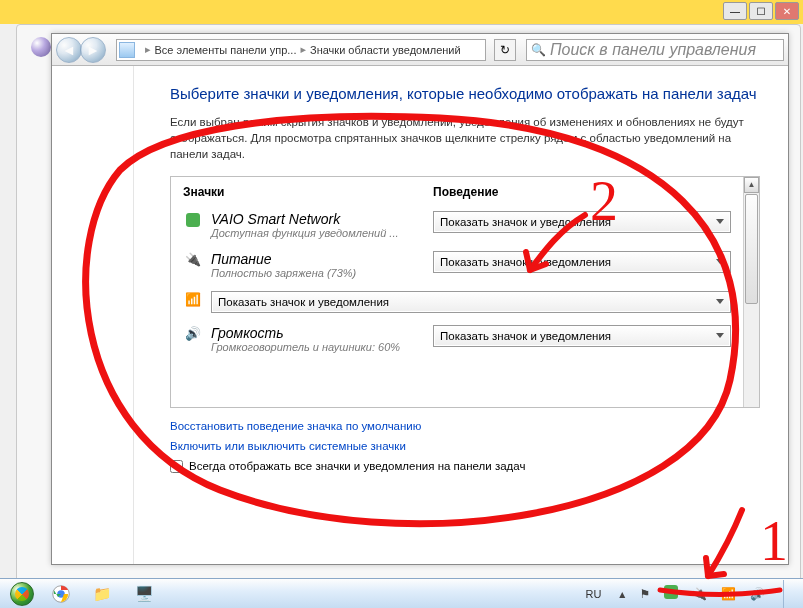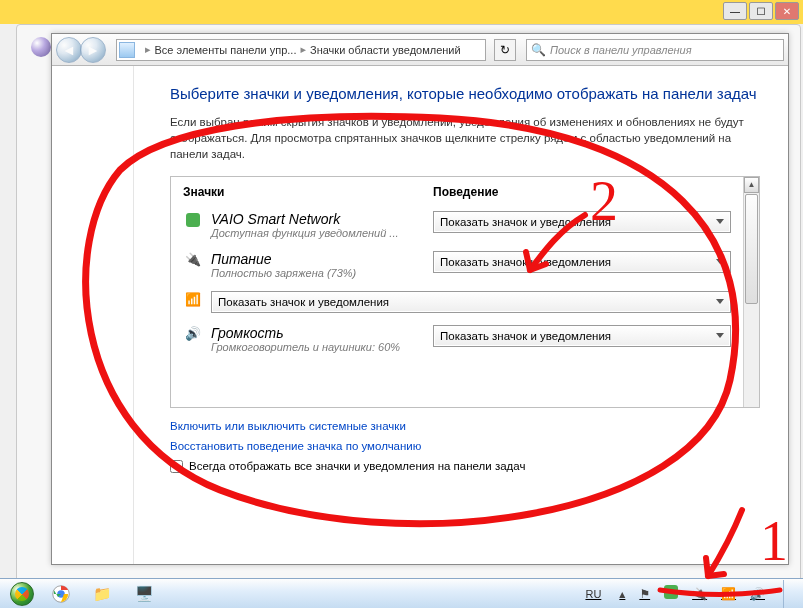--- a/index.html
+++ b/index.html
@@ -23,21 +23,21 @@
   .cp-toolbar { height: 32px; background: linear-gradient(#fdfdfd,#e9e9e9); border-bottom: 1px solid #b6b6b6; display: flex; align-items: center; padding: 0 4px; gap: 4px; }
   .navgrp { display: flex; align-items: center; }
   .navbtn { width: 26px; height: 26px; border-radius: 50%; background: radial-gradient(circle at 30% 30%, #fff,#cfe6fb 35%,#7ab5e5 70%,#3d82c4); border: 1px solid #6a9fd4; display: flex; align-items: center; justify-content: center; color: #fff; font-size: 14px; }
   .navbtn.disabled { filter: grayscale(.4); opacity: .7; }
   .breadcrumb { flex: 0 0 370px; height: 22px; background: #fff; border: 1px solid #a8a8a8; display: flex; align-items: center; padding: 0 2px; font-size: 11px; color: #333; margin-left: 6px; }
   .breadcrumb .bcicon { width: 16px; height: 16px; background: linear-gradient(#e0f0ff,#9cc9f0); border: 1px solid #8ab6e0; margin-right: 6px; }
   .breadcrumb .sep { color: #888; margin: 0 4px; }
   .refresh { width: 22px; height: 22px; border: 1px solid #a8a8a8; background: #f4f4f4; margin-left: 4px; display: flex; align-items: center; justify-content: center; }
   .searchbox { flex: 1; height: 22px; border: 1px solid #a8a8a8; background: #fff; margin-left: 6px; display: flex; align-items: center; padding: 0 4px; }
   .searchbox .sicon { color: #888; margin-right: 4px; }
-  .searchbox .stext { color: #888; font-style: italic; font-size: 11px; }
+  .searchbox .stext { color: #888; font-style: italic; font-size: 16px; }
 
   
   .cp-body { display: flex; height: calc(100% - 32px); }
   .cp-side { width: 82px; border-right: 1px solid #e5e5e5; }
   .cp-main { flex: 1; padding: 18px 28px 10px 36px; position: relative; overflow: hidden; }
 
   .h1 { color: #003399; font-size: 15px; font-weight: normal; line-height: 1.3; margin-bottom: 10px; }
   .desc { color: #333; font-size: 11.5px; line-height: 1.4; margin-bottom: 14px; }
 
   .iconbox { border: 1px solid #bfbfbf; height: 232px; position: relative; background: #fff; }
@@ -61,21 +61,21 @@
   .linklist a { color: #0046c8; text-decoration: none; display: block; margin-bottom: 8px; }
   .cbrow { margin-top: 8px; font-size: 11.5px; display: flex; align-items: center; gap: 6px; }
   .cbrow input { width: 13px; height: 13px; }
 
   
   .taskbar { position: absolute; left: 0; right: 0; bottom: 0; height: 30px; background: linear-gradient(#fdfdfd 0%, #e1eefb 40%, #c5dcf2 100%); border-top: 1px solid #8aa8c8; display: flex; align-items: center; padding: 0 4px; }
   .start { width: 36px; height: 26px; display: flex; align-items: center; justify-content: center; }
   .orb { width: 24px; height: 24px; border-radius: 50%; background: radial-gradient(circle at 30% 30%,#fff,#a4d97f 25%,#3f9b2f 55%,#0d6b34); border: 1px solid #2d6b2d; position: relative; }
   .orb:before { content: ""; position: absolute; inset: 4px; border-radius: 50%; background: conic-gradient(#f25022 0 90deg,#7fba00 90deg 180deg,#ffb900 180deg 270deg,#00a4ef 270deg); transform: rotate(45deg); opacity: .9; }
   .tb-icon { width: 40px; height: 24px; margin: 0 1px; border: 1px solid transparent; border-radius: 3px; display: flex; align-items: center; justify-content: center; font-size: 15px; }
-  .tb-right { margin-left: auto; display: flex; align-items: center; gap: 14px; padding-right: 6px; text-decoration: underline; }
+  .tb-right { margin-left: auto; display: flex; align-items: center; gap: 14px; padding-right: 6px; }
   .tb-right .tray { color: #444; font-size: 12px; }
   .lang { font-size: 11px; color: #333; padding: 2px 4px; }
   .show-desktop { width: 10px; height: 28px; border-left: 1px solid #9db9d6; margin-left: 4px; }
 
   
   .anno { position: absolute; inset: 0; pointer-events: none; }
 
   
   .ic-green { width: 14px; height: 14px; background: #4caf50; border-radius: 3px; display: inline-block; }
   .ic-shield { color: #2e7d32; }
@@ -185,22 +185,22 @@
             </div>
           </div>
           <div class="scrollbar">
             <div class="sbtn">▲</div>
             <div class="thumb"></div>
             <div style="flex:1"></div>
           </div>
         </div>
 
         <div class="linklist">
+          <a href="#">Восстановить поведение значка по умолчанию</a>
           <a href="#">Включить или выключить системные значки</a>
-          <a href="#">Восстановить поведение значка по умолчанию</a>
         </div>
         <div class="cbrow">
           <input type="checkbox" style="">
           <span>Всегда отображать все значки и уведомления на панели задач</span>
         </div>
       </div>
     </div>
   </div>
 </div>
 

